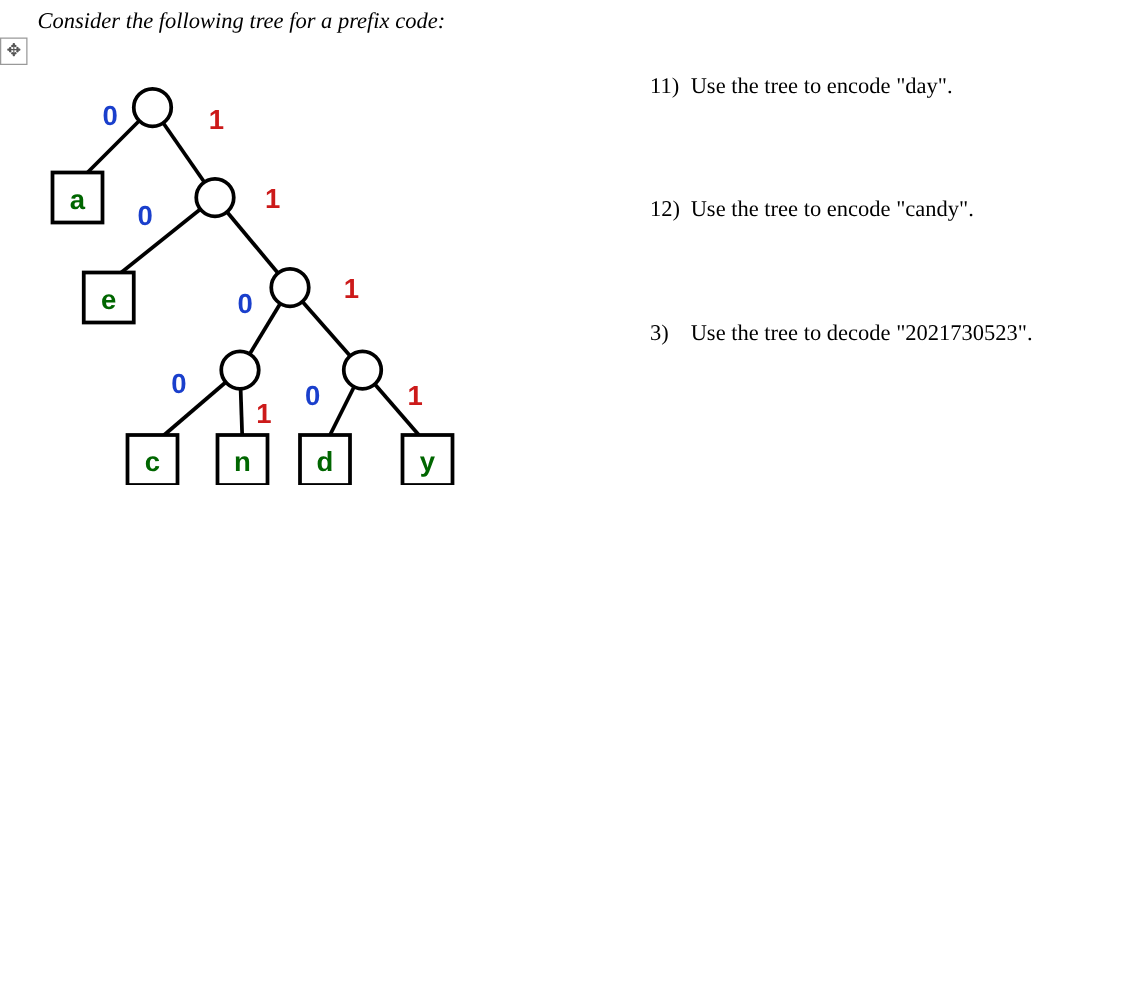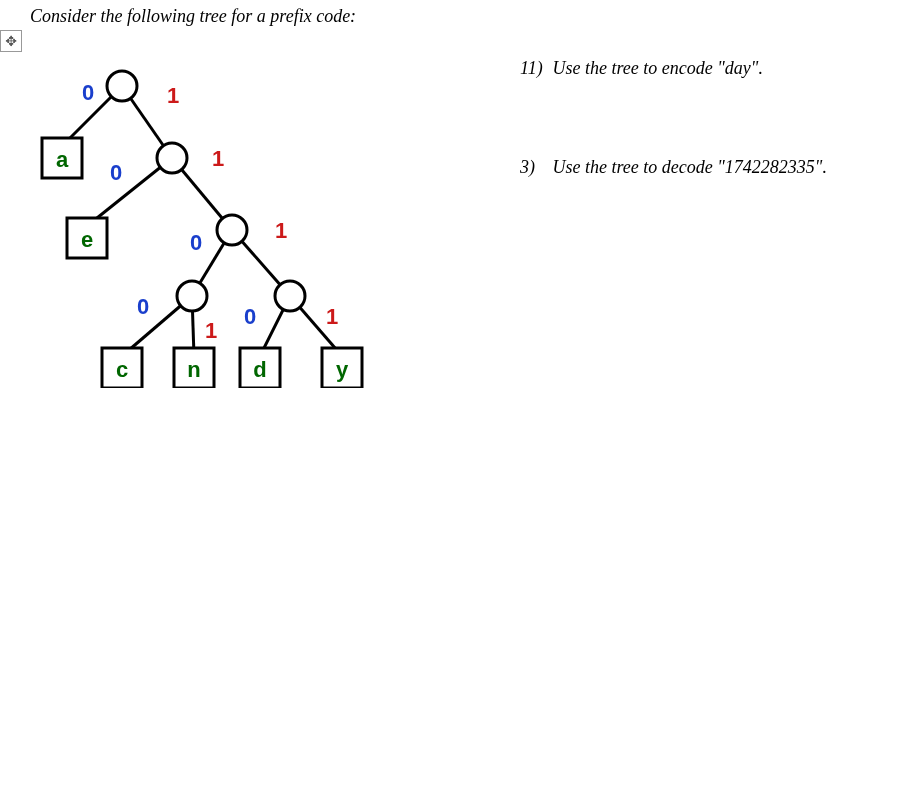--- a/index.html
+++ b/index.html
@@ -47,21 +47,20 @@
     }
     .right-col {
       position: absolute;
       left: 520px;
       top: 58px;
       width: 380px;
     }
     .question {
       margin-bottom: 78px;
       font-size: 18px;
-      font-style: italic;
     }
     .qnum {
       display: inline-block;
       width: 28px;
     }
     .q14 {
       position: absolute;
       left: 48px;
       top: 430px;
     }
@@ -151,20 +150,24 @@
       <text class="edge-label red" x="304" y="266">1</text>
     </svg>
   </div>
 
   <div class="right-col">
     <div class="question">
       <span class="qnum">11)</span>
       <span>Use the tree to encode "day".</span>
     </div>
     <div class="question">
+      <span class="qnum">12)</span>
+      <span>Use the tree to encode "candy".</span>
+    </div>
+    <div class="question">
       <span class="qnum">3)</span>
-      <span>Use the tree to decode "1742282335".</span>
+      <span>Use the tree to decode "2021730523".</span>
     </div>
   </div>
 
 
 
 </div>
 
 </body></html>

